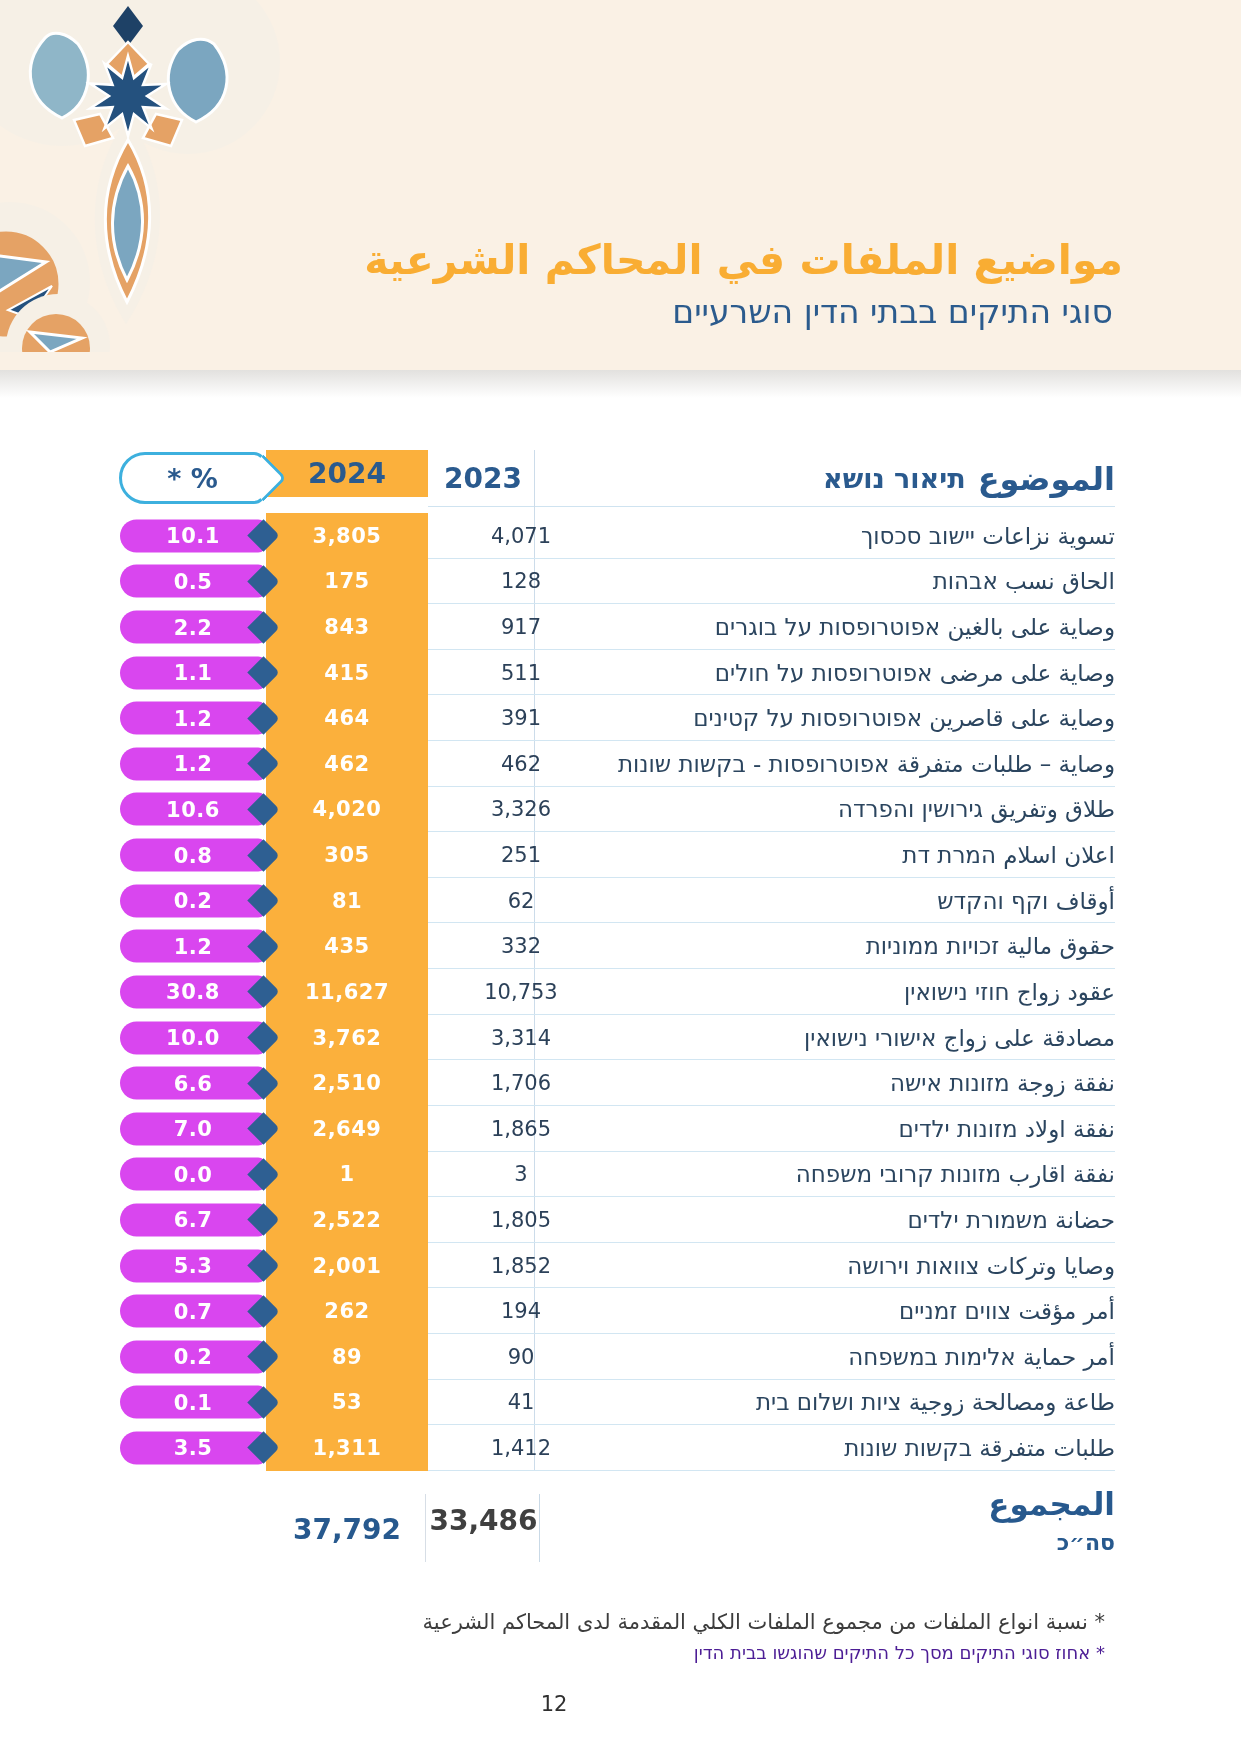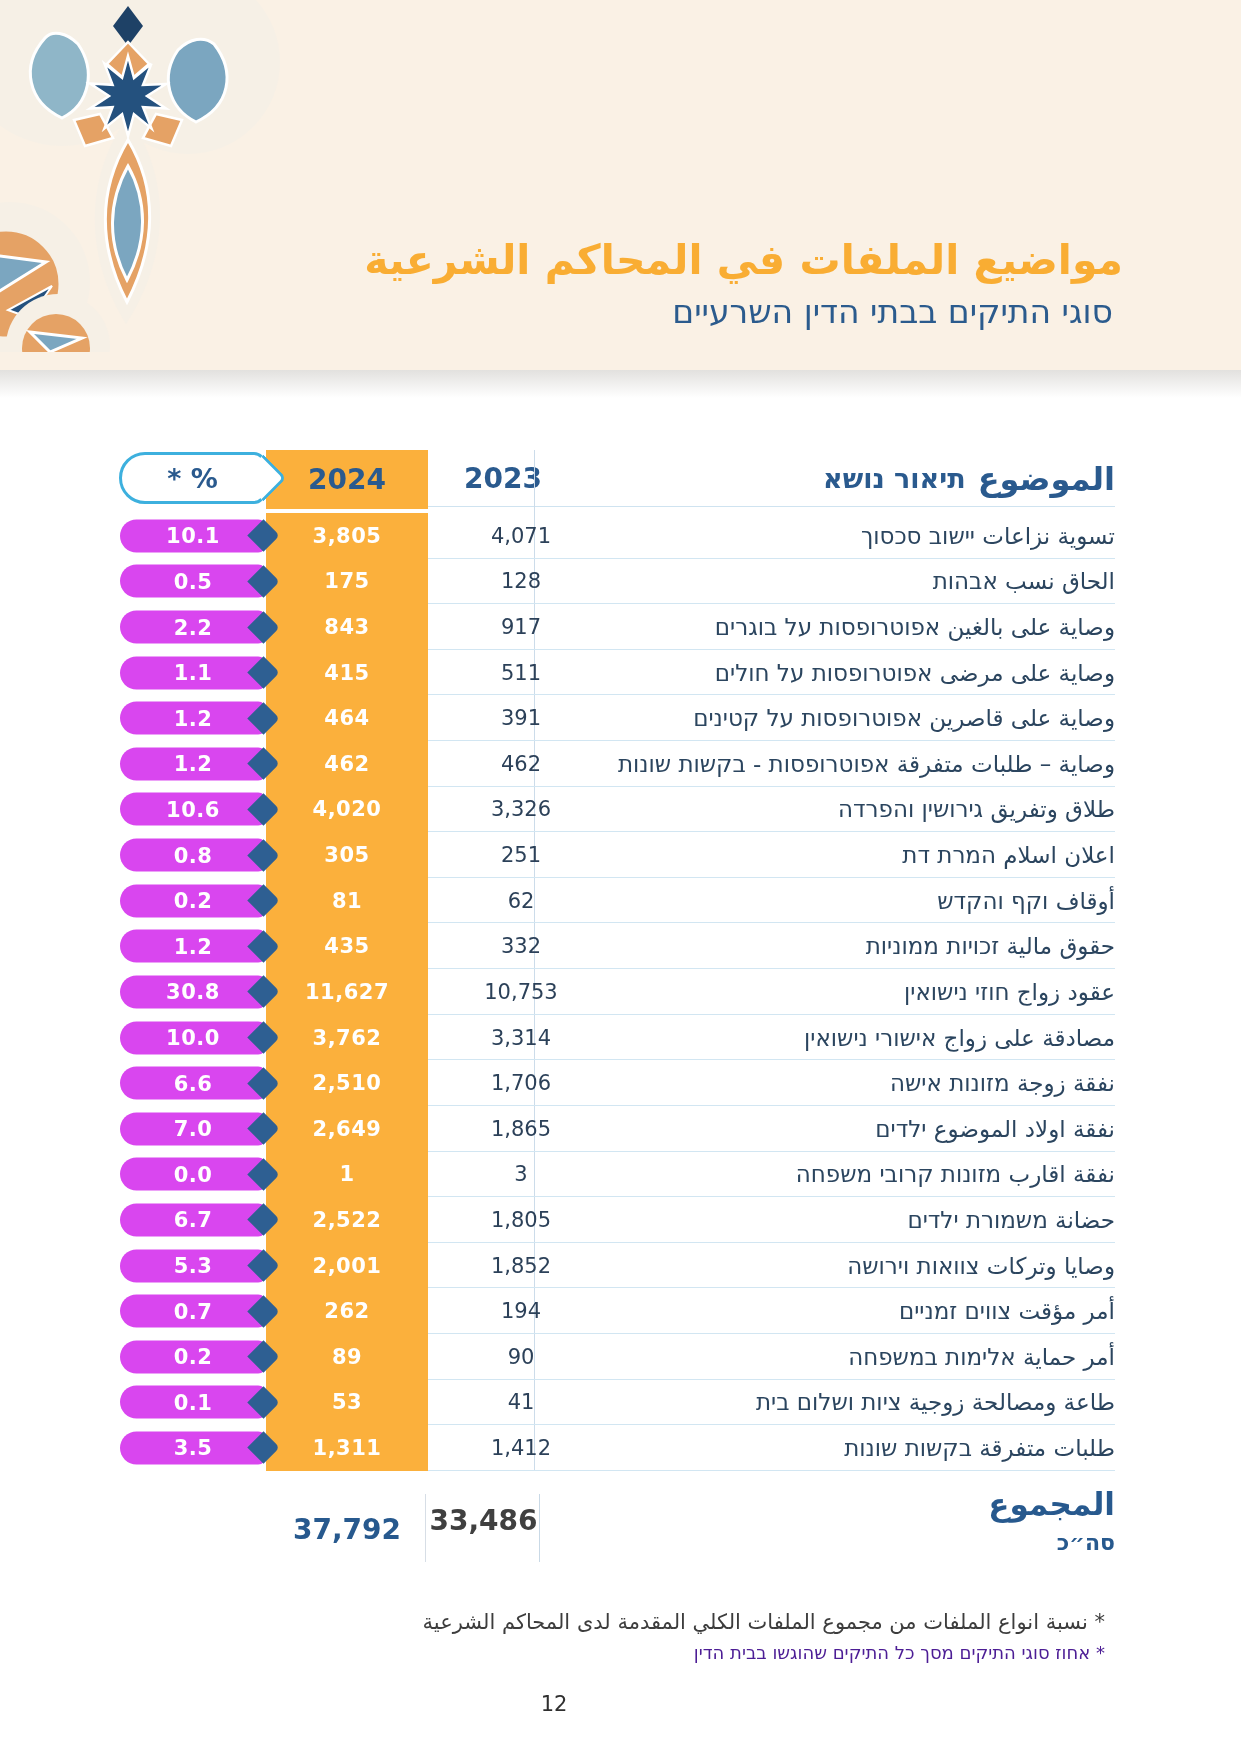--- a/index.html
+++ b/index.html
@@ -19,26 +19,26 @@
 
   
   .hpill { position:absolute; left:119px; top:452px; width:147px; height:52px; z-index:6;
     background:#ffffff; border:3px solid #3db0de; border-radius:26px 12px 12px 26px;
     box-sizing:border-box; display:flex; align-items:center; justify-content:center;
     font-size:27px; font-weight:bold; color:#2a5a8e; }
   .hpill::after { content:""; position:absolute; right:-17px; top:50%;
     width:33px; height:33px; transform:translateY(-50%) rotate(45deg);
     background:#ffffff; border-top:3px solid #3db0de; border-right:3px solid #3db0de;
     border-top-right-radius:7px; box-sizing:border-box; }
-  .orange-head { position:absolute; left:266px; top:450px; width:162px; height:59px; z-index:4;
+  .orange-head { position:absolute; left:266px; top:450px; width:162px; height:47px; z-index:4;
     background:#fbb03c; display:flex; align-items:center; justify-content:center;
     font-size:28px; font-weight:bold; color:#2a5a8e; }
   .h2023 { position:absolute; left:428px; top:450px; width:110px; height:57px;
     display:flex; align-items:center; justify-content:center;
-    font-size:28px; font-weight:bold; color:#2a5a8e;margin-left:20px; }
+    font-size:28px; font-weight:bold; color:#2a5a8e; }
   .hsubject { position:absolute; right:126px; top:450px; height:57px; direction:rtl;
     display:flex; align-items:center; gap:12px; color:#2a5a8e; white-space:nowrap; }
   .hsubject .ar { font-size:32px; font-weight:bold; }
   .hsubject .he { font-size:27px; font-weight:bold;margin-left:45px; }
   .hline { position:absolute; left:428px; right:126px; top:506px; height:1px; background:#cfe3f0; }
   .vline { position:absolute; left:534px; top:450px; width:1px; height:1021px; background:#ccdcea; }
 
   
   .orange-band { position:absolute; left:266px; top:513px; width:162px; height:958px;
     background:#fbb03c; z-index:1; }
@@ -255,21 +255,21 @@
       <div class="cell c2023">1,706</div>
       <div class="cell csubj">نفقة زوجة מזונות אישה</div>
     </div>
 
     <div class="row">
       <div class="pill">
         <span class="pill-txt">7.0</span>
       </div>
       <div class="cell c2024">2,649</div>
       <div class="cell c2023">1,865</div>
-      <div class="cell csubj">نفقة اولاد الموضوع ילדים</div>
+      <div class="cell csubj">نفقة اولاد מזונות ילדים</div>
     </div>
 
     <div class="row">
       <div class="pill">
         <span class="pill-txt">0.0</span>
       </div>
       <div class="cell c2024">1</div>
       <div class="cell c2023">3</div>
       <div class="cell csubj">نفقة اقارب מזונות קרובי משפחה</div>
     </div>

